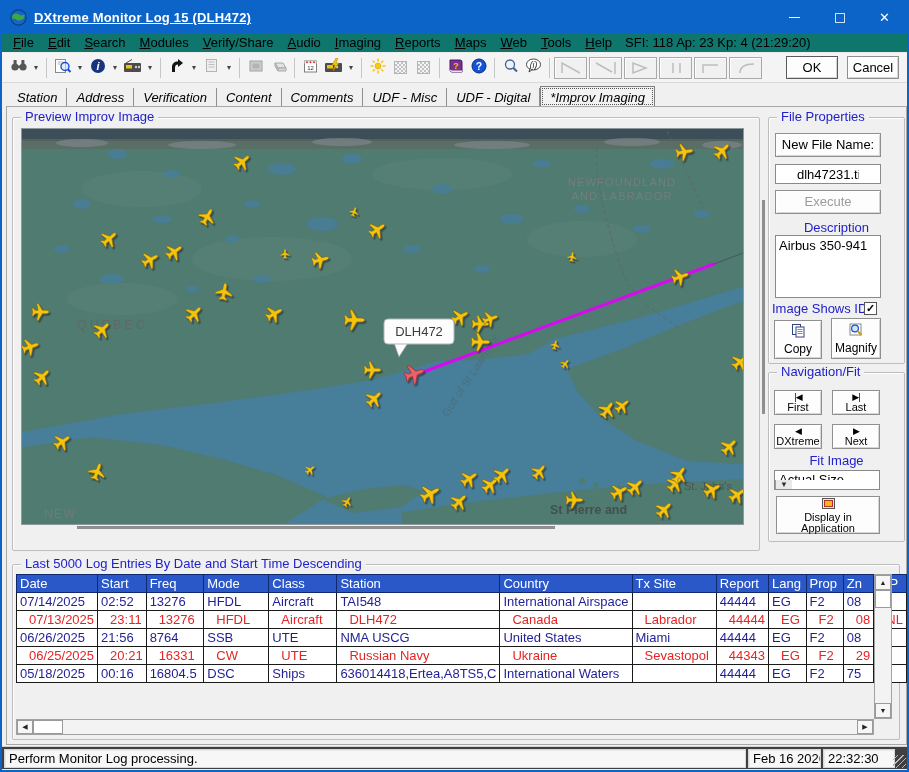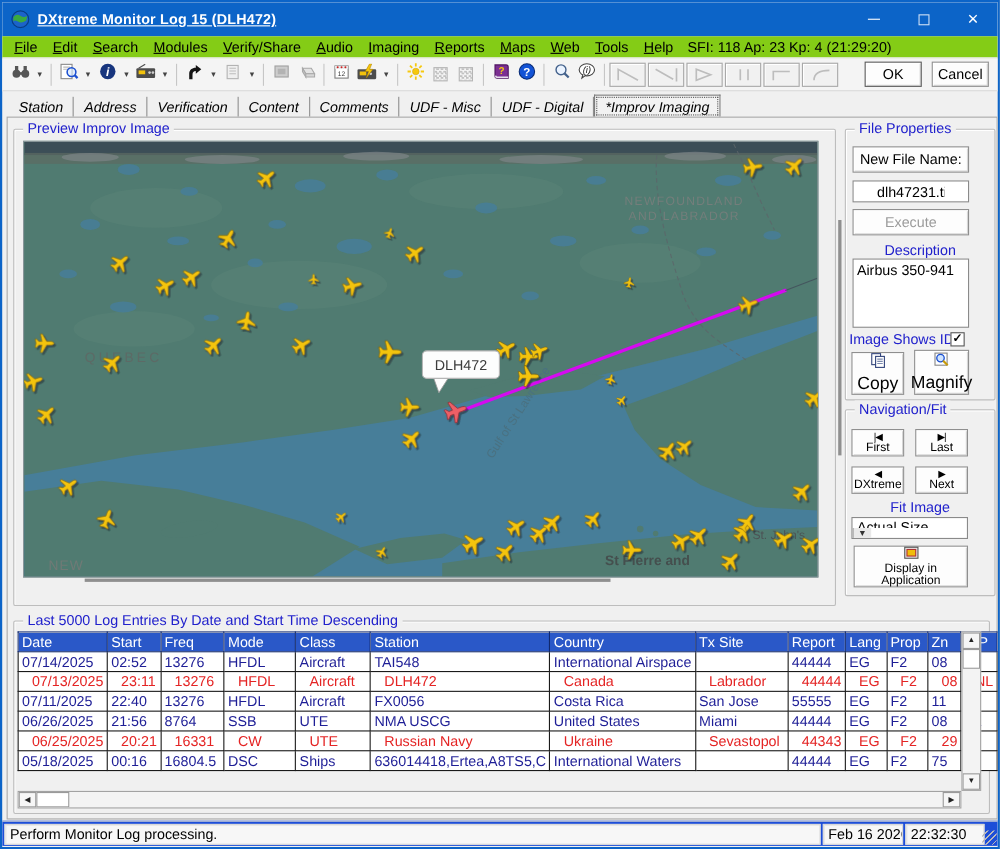--- a/index.html
+++ b/index.html
@@ -7,21 +7,21 @@
   .window{position:relative;width:909px;height:772px;background:#f0f0f0;border:2px solid #0c64c8;overflow:hidden;}
   
   .titlebar{position:absolute;left:0;top:0;width:100%;height:31px;background:#0c64c8;display:flex;align-items:center;color:#fff;}
   .titlebar .appicon{margin:0 7px 0 8px;display:flex;}
   .titlebar .title{font-size:13px;font-weight:600;letter-spacing:.2px;text-decoration:underline;}
   .winbtns{margin-left:auto;display:flex;height:100%;}
   .wbtn{width:45px;height:100%;display:flex;align-items:center;justify-content:center;color:#fff;font-size:13px;}
   .min-glyph{display:block;width:11px;border-top:1px solid #fff;}
   .max-glyph{display:block;width:10px;height:10px;border:1px solid #cfe0f5;}
   
-  .menubar{position:absolute;left:0;top:31px;width:100%;height:20px;background:#84cc16;display:flex;align-items:center;font-size:13px;border-bottom:1px solid #ececec;}
+  .menubar{position:absolute;left:0;top:31px;width:100%;height:20px;background:#0f766e;display:flex;align-items:center;font-size:13px;border-bottom:1px solid #ececec;}
   .menu-items{display:flex;height:100%;align-items:center;padding-left:4px;}
   .menu-item{display:inline-block;padding:0 7px;line-height:19px;color:#000;}
   .menu-item::first-letter{text-decoration:underline;}
   .menu-status{margin-left:6px;color:#000;}
   
   .toolbar{position:absolute;left:0;top:51px;width:100%;height:30px;background:#f4f4f4;border-bottom:1px solid #d9d9d9;display:flex;align-items:center;padding:0 6px 0 5px;}
   .tbtn{height:24px;min-width:23px;display:flex;align-items:center;justify-content:center;border:1px solid transparent;}
   .tdrop{width:12px;height:24px;display:flex;align-items:center;justify-content:center;font-size:8px;color:#444;}
   .tsep{width:1px;height:20px;background:#c6c6c6;margin:0 4px;}
   .envbtn{width:33px;height:22px;margin-right:2px;background:#f1f1f1;border:1px solid #a9a9a9;box-shadow:inset 1px 1px 0 #fff;display:flex;align-items:center;justify-content:center;}
@@ -42,38 +42,38 @@
   .map{position:absolute;left:19px;top:126px;width:723px;height:397px;border:1px solid #8d979c;overflow:hidden;background:#507b71;}
   svg text{font-family:"Liberation Sans",sans-serif;}
   .plane-y{fill:#f4c411;stroke:#7c5f04;stroke-width:.5;}
   .plane-r{fill:#ee5f66;stroke:#93323c;stroke-width:.6;}
   .thin-scroll{position:absolute;background:#8f8f8f;}
   
   .panel-label-blue{color:#2121cc;font-size:13px;}
   .field{position:absolute;background:#fff;border:1px solid #8a8a8a;font-size:13px;padding:1px 21px;color:#000;}
   .descbox{position:absolute;background:#fff;border:1px solid #8a8a8a;font-size:13px;padding:2px 3px;color:#000;overflow:hidden;}
   .checkbox{position:absolute;width:13px;height:13px;background:#fff;border:1px solid #555;font-size:11px;font-weight:bold;line-height:11px;text-align:center;color:#000;}
-  .iconbtn{display:flex;flex-direction:column;align-items:center;justify-content:center;gap:1px;font-size:16px;}
+  .iconbtn{display:flex;flex-direction:column;align-items:center;justify-content:center;gap:1px;font-size:12px;}
   .navbtn{display:flex;flex-direction:column;align-items:center;justify-content:center;font-size:11px;line-height:11px;}
   .navicon{font-size:9px;letter-spacing:-1px;line-height:10px;}
   .combo{position:absolute;display:flex;background:#fff;border:1px solid #8a8a8a;flex-direction:column;}
   .combo .val{flex:1;font-size:13px;padding:1px 4px;white-space:nowrap;overflow:hidden;}
   .combo .cbtn{width:17px;background:#e9e9e9;border-left:1px solid #9a9a9a;display:flex;align-items:center;justify-content:center;font-size:8px;color:#333;}
   
   .logtable{position:absolute;left:14px;top:572px;border-collapse:collapse;table-layout:fixed;background:#fff;border:1px solid #000;}
   .logtable th{background:#2a58c8;color:#fff;font-weight:normal;font-size:13px;text-align:left;padding:0 3px;height:18px;border:1px solid #10286e;white-space:nowrap;overflow:hidden;}
   .logtable td{font-size:13px;padding:0 3px;height:18px;border:1px solid #1a1a1a;white-space:nowrap;overflow:hidden;}
   .c-blue td{color:#1e1e96;}
   .c-red td{color:#e42424;padding-left:12px;}
   .sbar{position:absolute;background:#f3f3f3;border:1px solid #a2a2a2;display:flex;}
   .sbar .arrow{background:#f6f6f6;border:1px solid #9a9a9a;display:flex;align-items:center;justify-content:center;font-size:7px;color:#222;}
   .sbar .thumb{background:#fff;border:1px solid #9a9a9a;}
   .vscroll{flex-direction:column;}
   
-  .statusbar{position:absolute;left:0;top:744px;width:100%;height:23px;background:#1d4ed8;border-top:1px solid #d4d4d4;}
+  .statusbar{position:absolute;left:0;top:744px;width:100%;height:23px;background:#404040;border-top:1px solid #d4d4d4;}
   .spanel{position:absolute;top:2px;height:19px;border:1px solid #d8d8d8;box-shadow:inset 1px 1px 0 #e9e9e9;font-size:13px;line-height:17px;padding:0 4px;color:#000;background:#f7f7f7;white-space:nowrap;overflow:hidden;}
   .grip{position:absolute;right:1px;bottom:1px;width:13px;height:13px;background:repeating-linear-gradient(135deg,transparent 0 3px,#b9b9b9 3px 4px);}
 </style>
 </head>
 <body>
 
 <div class="window">
 
   <div class="titlebar">
     <span class="appicon">
@@ -573,35 +573,20 @@
           <td>DLH472</td>
           <td>Canada</td>
           <td>Labrador</td>
           <td>44444</td>
           <td>EG</td>
           <td>F2</td>
           <td>08</td>
           <td>NL</td>
         </tr>
         <tr class="c-blue">
-          <td>07/11/2025</td>
-          <td>22:40</td>
-          <td>13276</td>
-          <td>HFDL</td>
-          <td>Aircraft</td>
-          <td>FX0056</td>
-          <td>Costa Rica</td>
-          <td>San Jose</td>
-          <td>55555</td>
-          <td>EG</td>
-          <td>F2</td>
-          <td>11</td>
-          <td></td>
-        </tr>
-        <tr class="c-blue">
           <td>06/26/2025</td>
           <td>21:56</td>
           <td>8764</td>
           <td>SSB</td>
           <td>UTE</td>
           <td>NMA USCG</td>
           <td>United States</td>
           <td>Miami</td>
           <td>44444</td>
           <td>EG</td>

